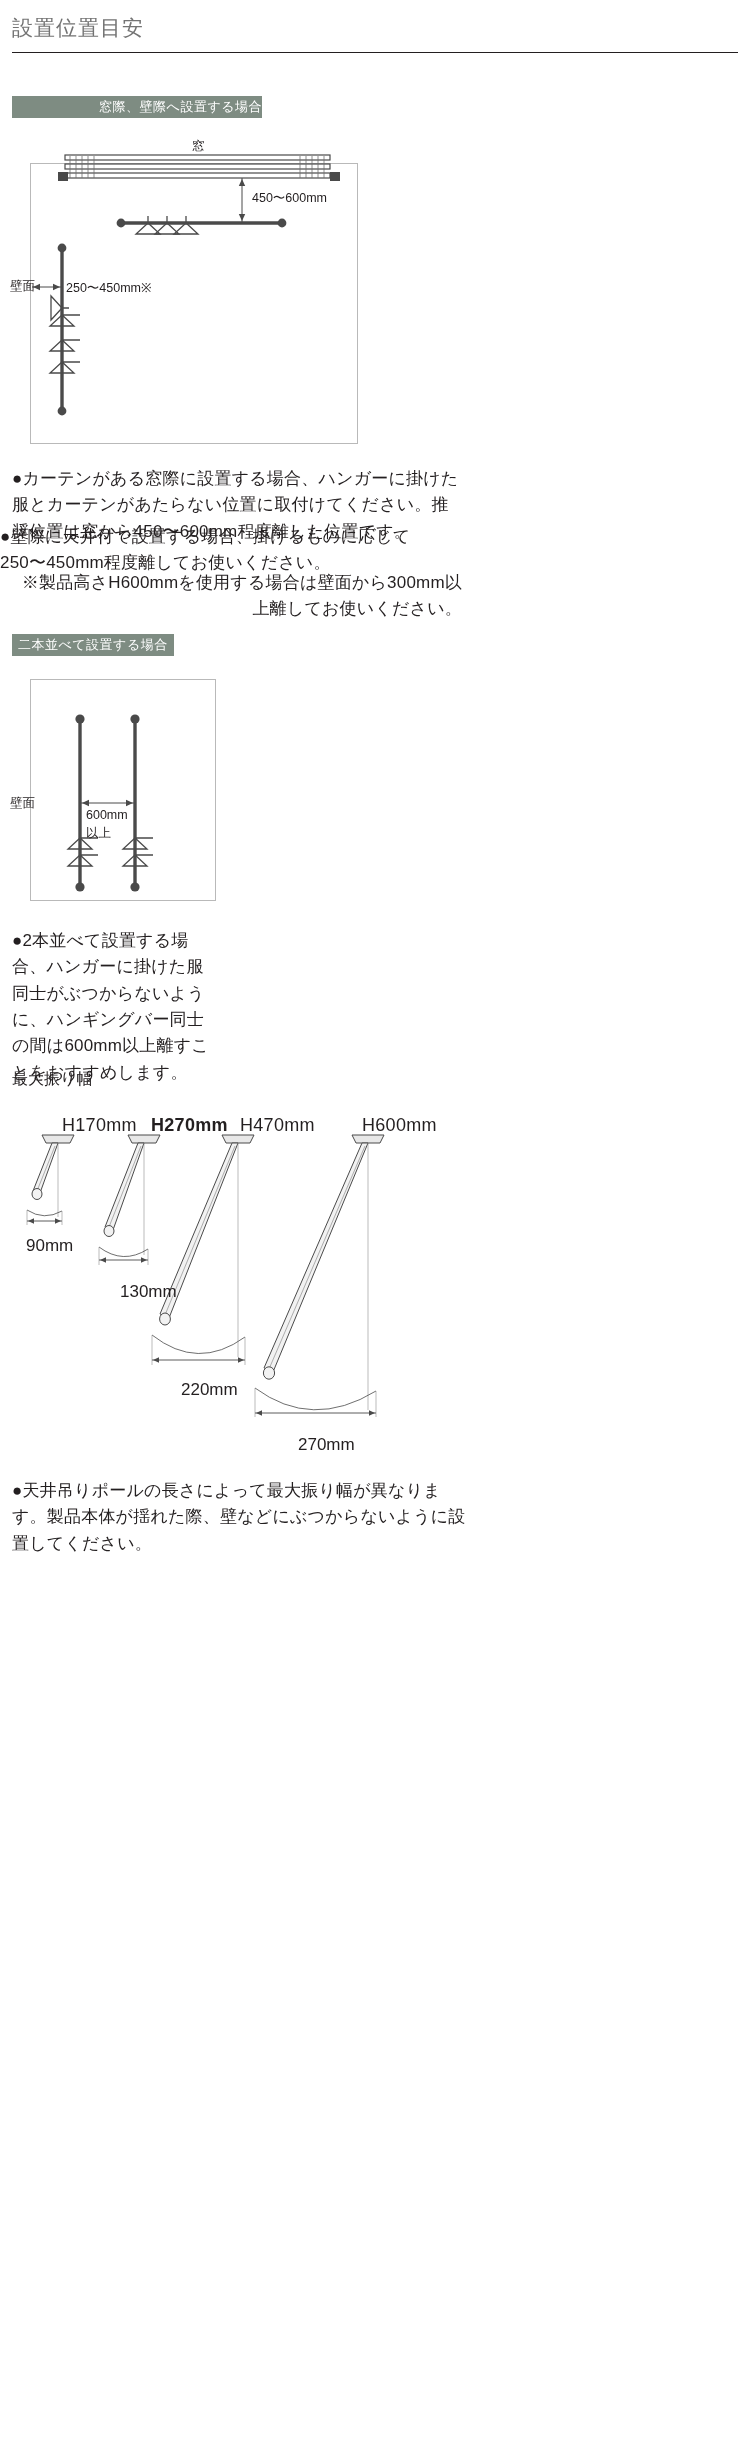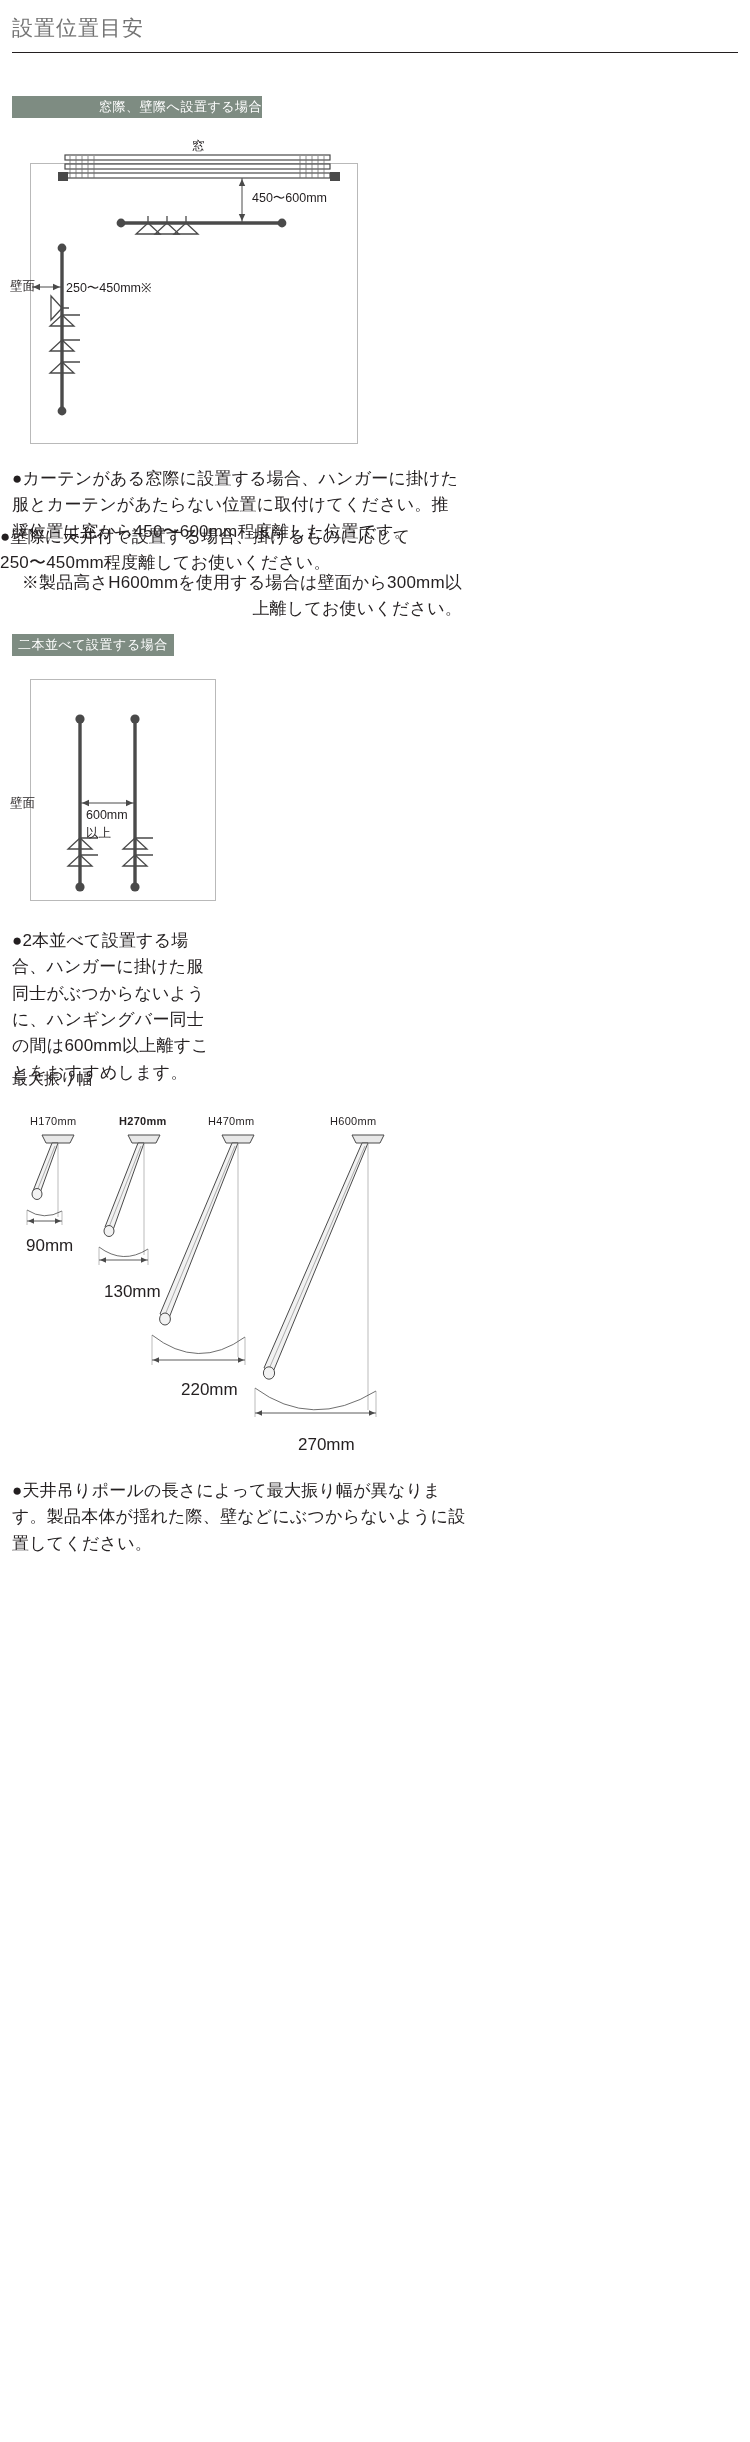--- a/index.html
+++ b/index.html
@@ -68,23 +68,24 @@
   .label.small { font-size: 17px; }
 
   .heading-plain {
     position: absolute;
     font-size: 16px;
     color: #231f20;
   }
 
   .col-label {
     position: absolute;
-    font-size: 11px;
+    font-size: 18px;
     color: #231f20;
     letter-spacing: 0.3px;
+    margin-left: 32px;
   }
 
   svg { display: block; }
   .svg-abs { position: absolute; }
 </style>
 </head>
 <body>
 
 <div class="page-title">設置位置目安</div>
 <div class="title-rule"></div>
@@ -283,17 +284,17 @@
       <g stroke="#4a4a4a" stroke-width="0.9">
         <line x1="255" y1="288" x2="376" y2="288"></line>
         <path d="M256 288 l6 -2.8 v5.6 z" fill="#4a4a4a" stroke="none"></path>
         <path d="M375 288 l-6 -2.8 v5.6 z" fill="#4a4a4a" stroke="none"></path>
       </g>
     </g>
   </svg>
 </div>
 
 <div class="label small" style="left:26px; top:1236px;">90mm</div>
-<div class="label small" style="left:104px; top:1282px;">130mm</div>
+<div class="label small" style="left:120px; top:1282px;">130mm</div>
 <div class="label small" style="left:181px; top:1380px;">220mm</div>
 <div class="label small" style="left:298px; top:1435px;">270mm</div>
 
 <div class="caption" style="left:12px; top:1478px; width:460px;">●天井吊りポールの長さによって最大振り幅が異なります。製品本体が揺れた際、壁などにぶつからないように設置してください。</div>
 
 </body></html>

